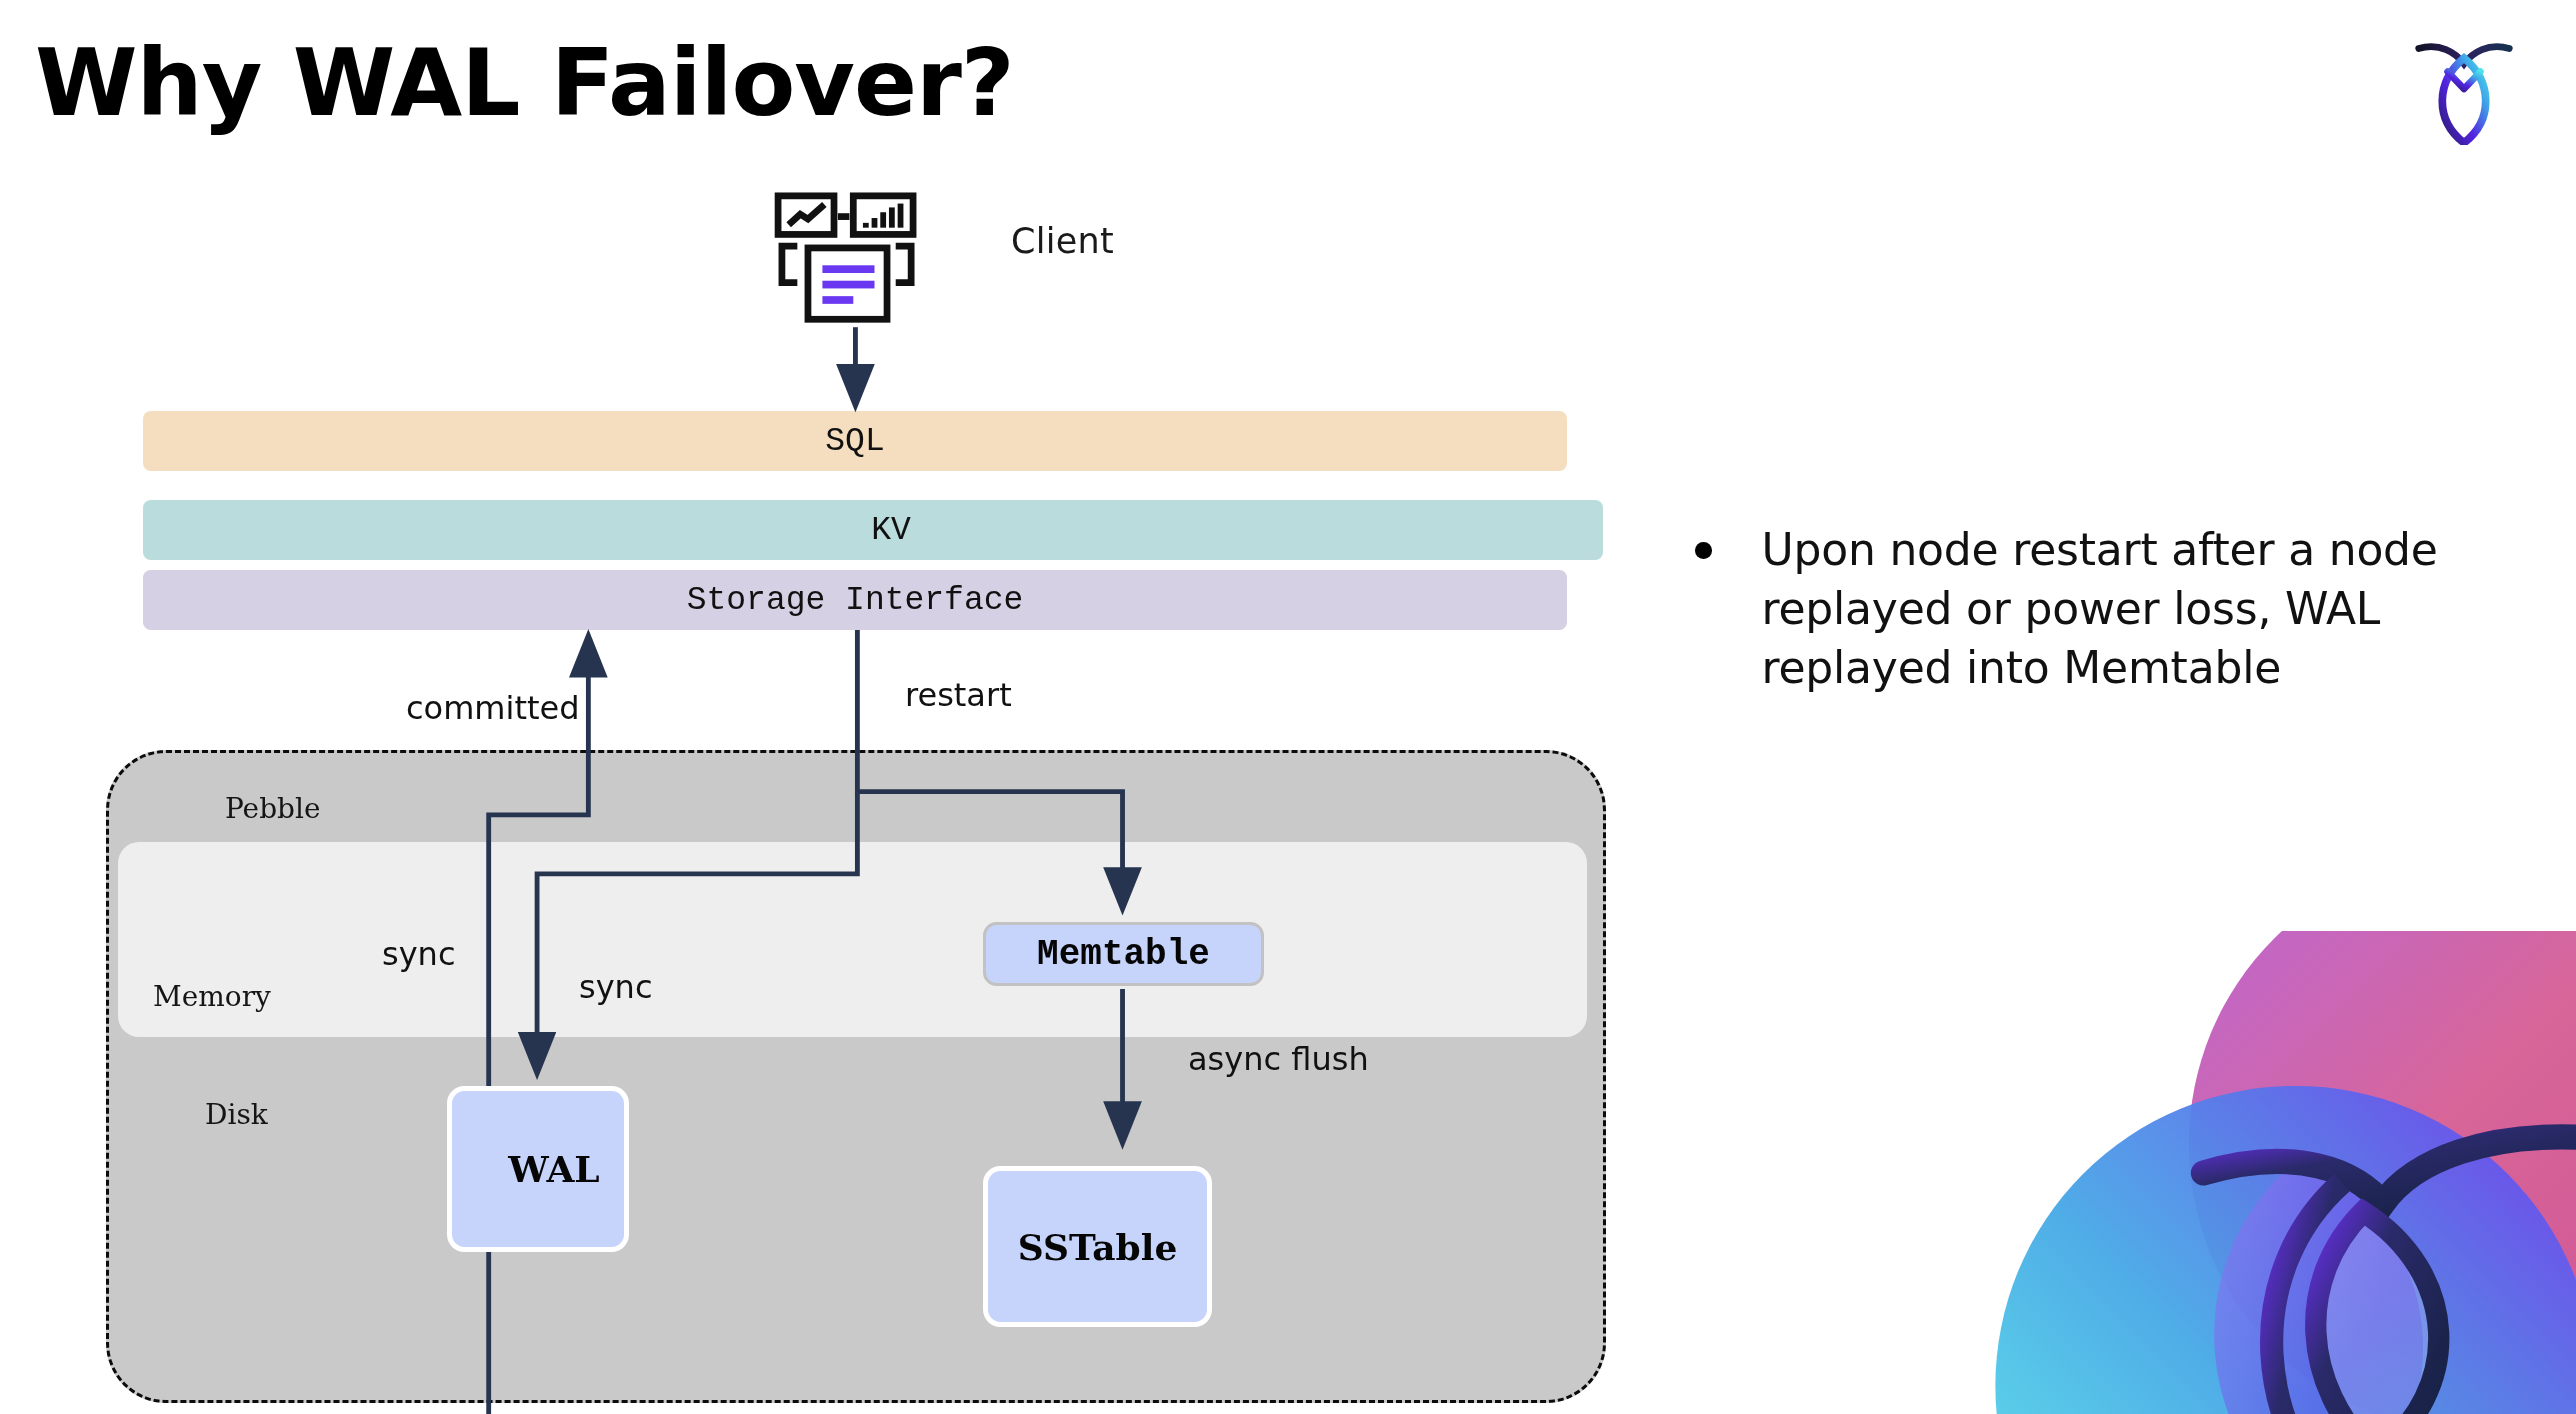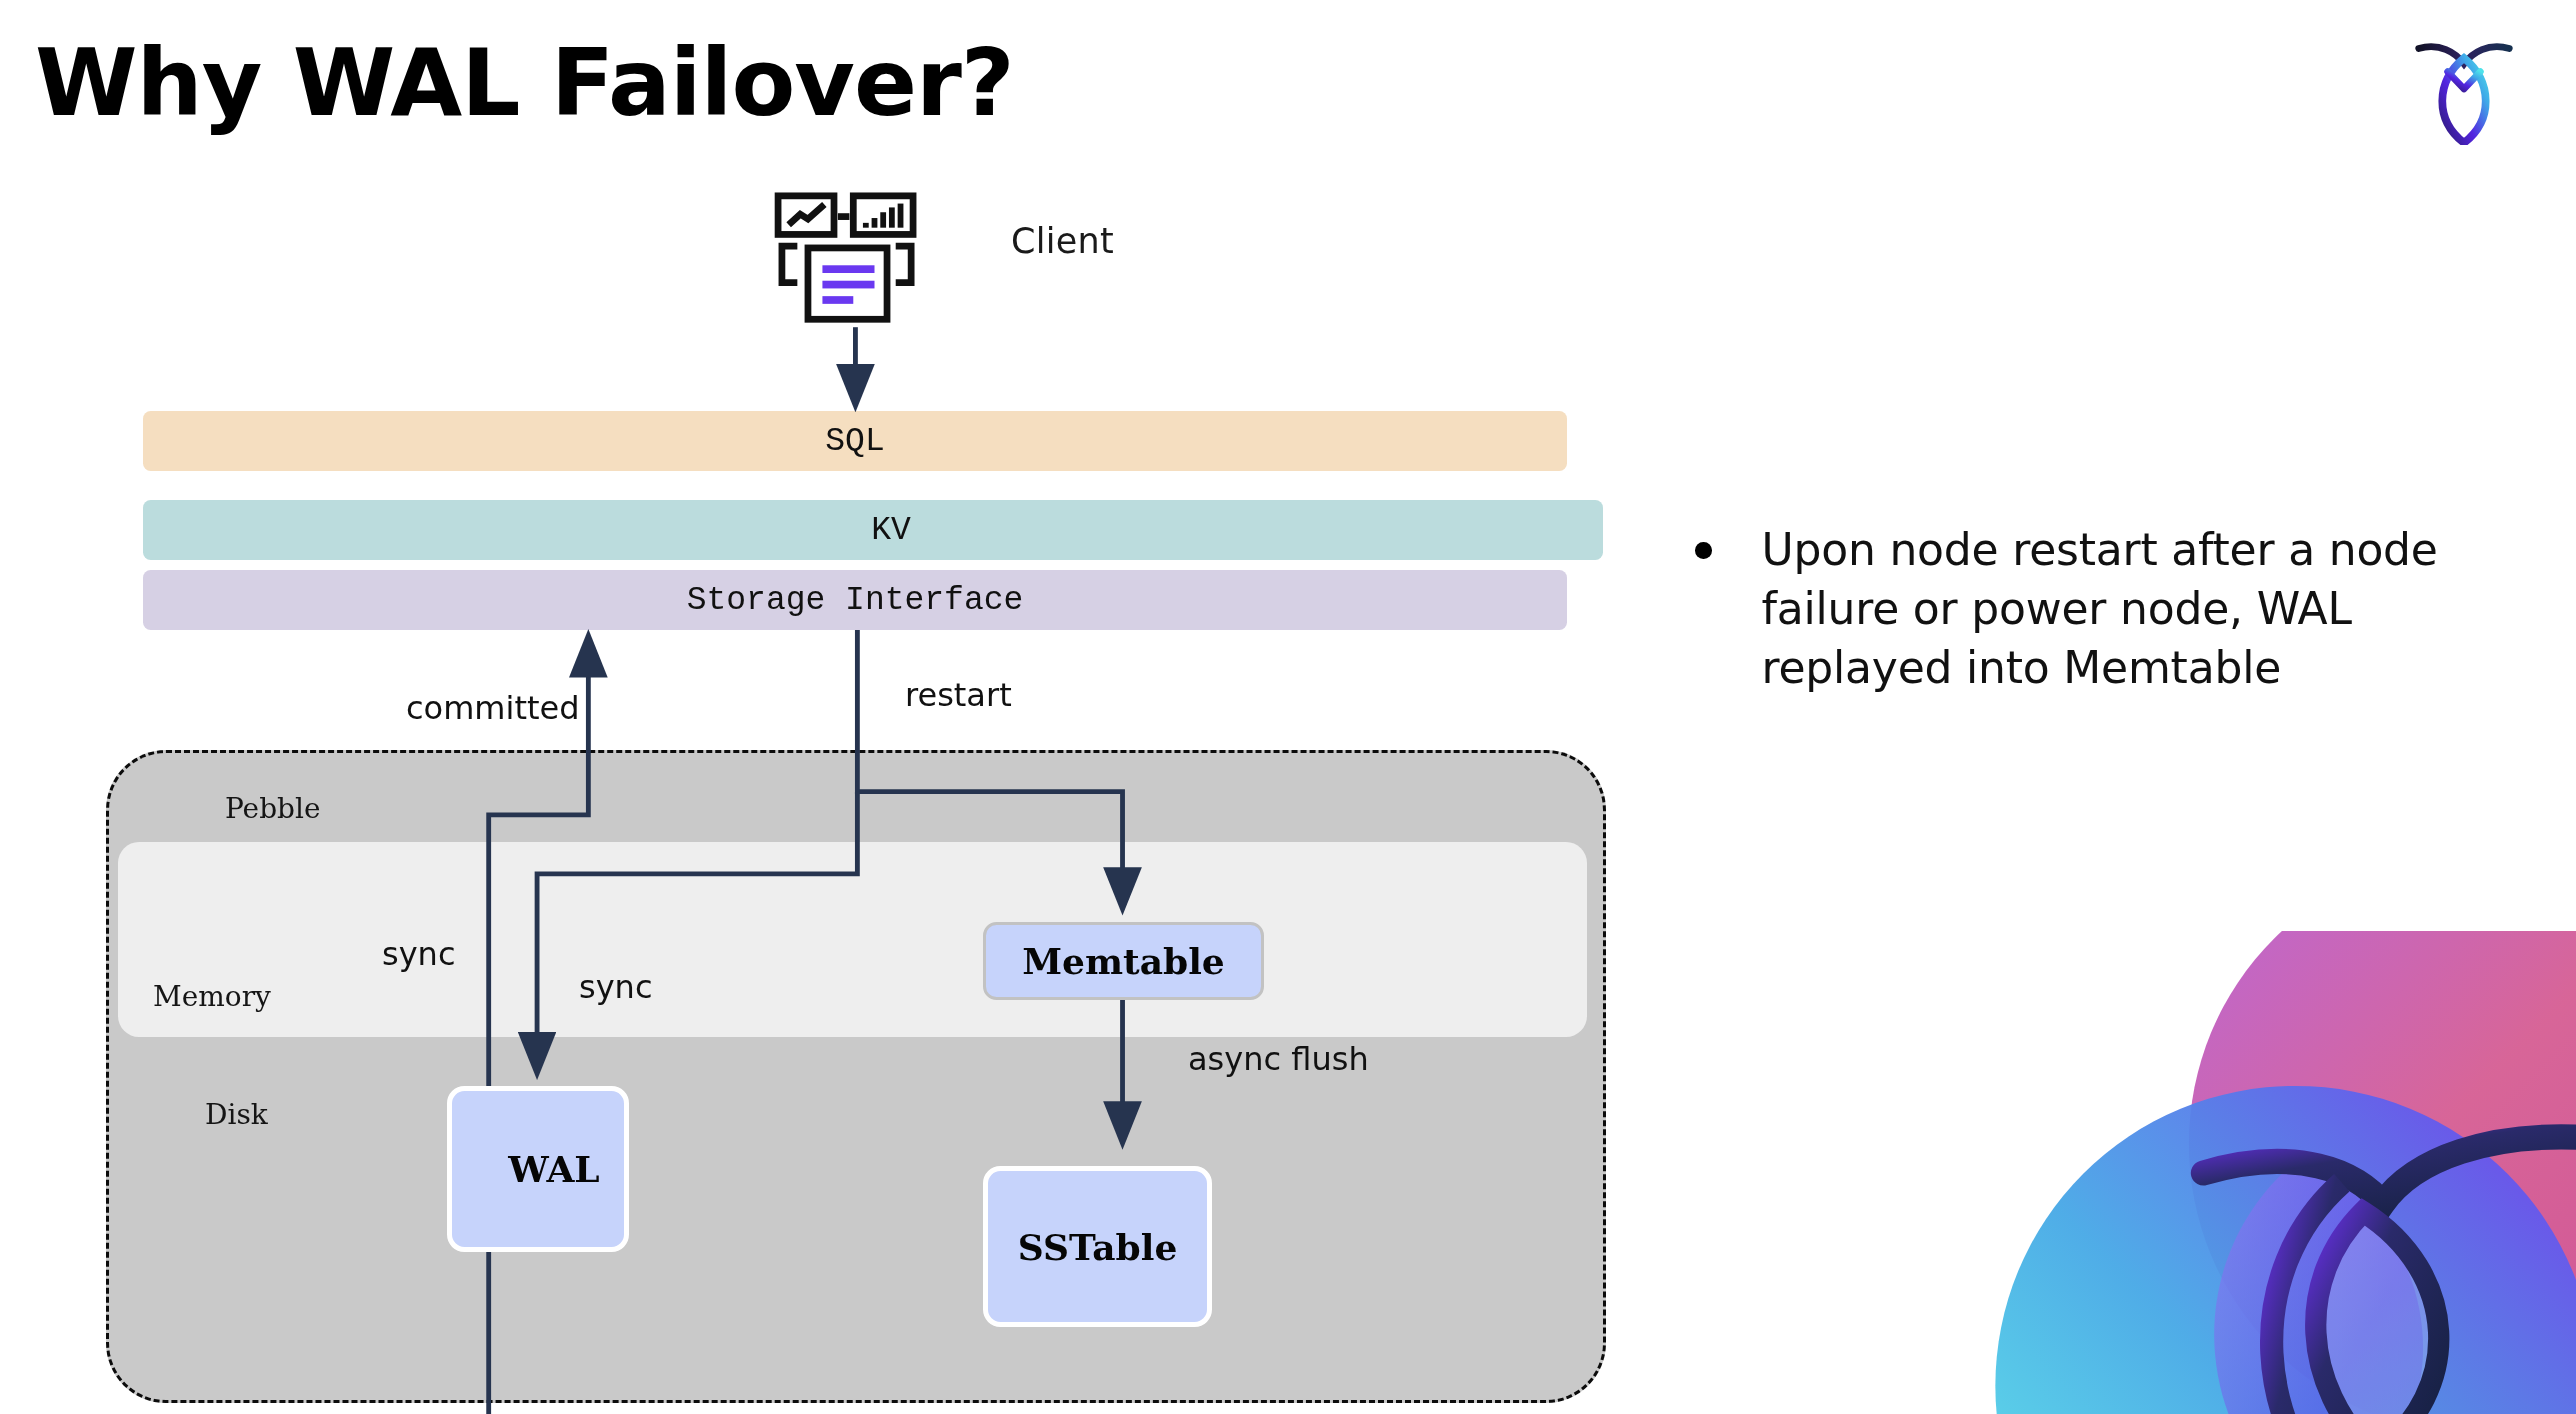--- a/index.html
+++ b/index.html
@@ -123,23 +123,24 @@
     display: flex;
     align-items: center;
     justify-content: center;
     font-family: "DejaVu Serif", serif;
     font-weight: bold;
     font-size: 36px;
     color: #060606;
     box-sizing: border-box;
   }
   #node-memtable {
-    left: 983px; top: 922px; width: 281px; height: 78px;
+    left: 983px; top: 922px; width: 281px; height: 64px;
     border: 3.9px solid #c2c2c2;
     border-radius: 13.5px;
+    font-family: Liberation Mono, monospace;
   }
   #node-wal {
     left: 447px; top: 1086px; width: 182px; height: 166px;
     border: 5.8px solid #ffffff;
     padding-left: 32px;
   }
   #node-sstable {
     left: 983px; top: 1166px; width: 229px; height: 161px;
     border: 5.8px solid #ffffff;
   }
@@ -348,18 +349,18 @@
   <div class="node" id="node-wal">
     <span>WAL</span>
   </div>
   <div class="node" id="node-sstable">
     <span>SSTable</span>
   </div>
 
   <div id="bullets">
     <div class="bullet-row">
       <span class="bullet-dot"></span>
-      <span class="bullet-text">Upon node restart after a node failure or power node, WAL replayed into Memtable</span>
+      <span class="bullet-text">Upon node restart after a node replayed or power loss, WAL replayed into Memtable</span>
     </div>
   </div>
 
 </div>
 
 
 </body></html>

